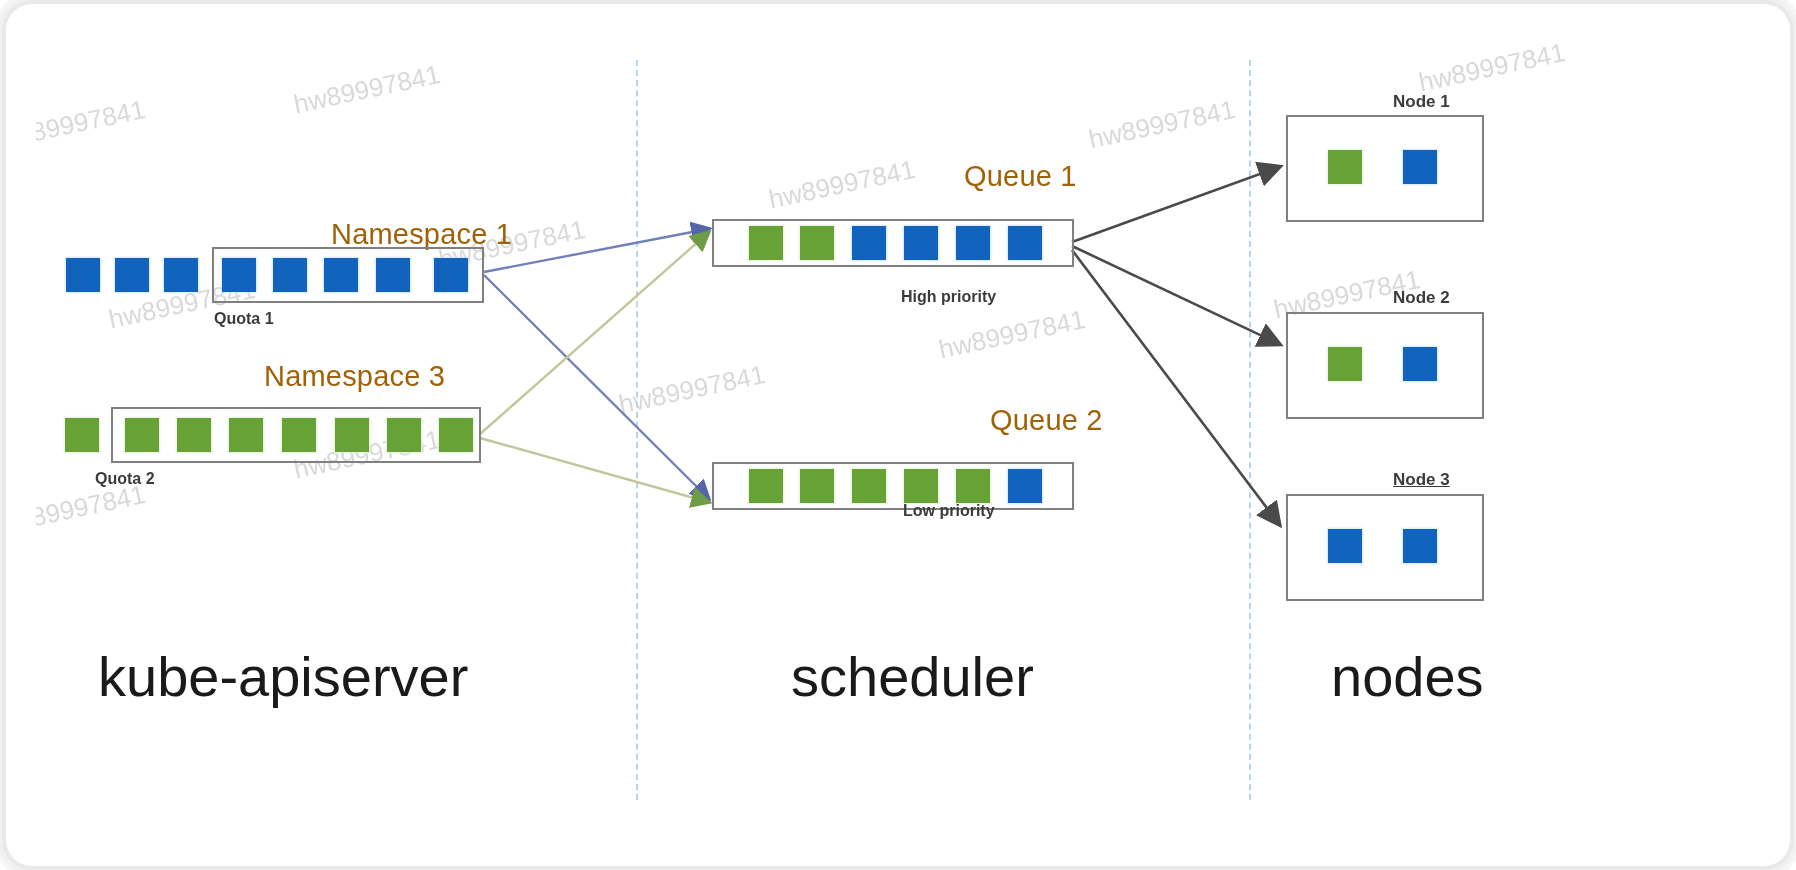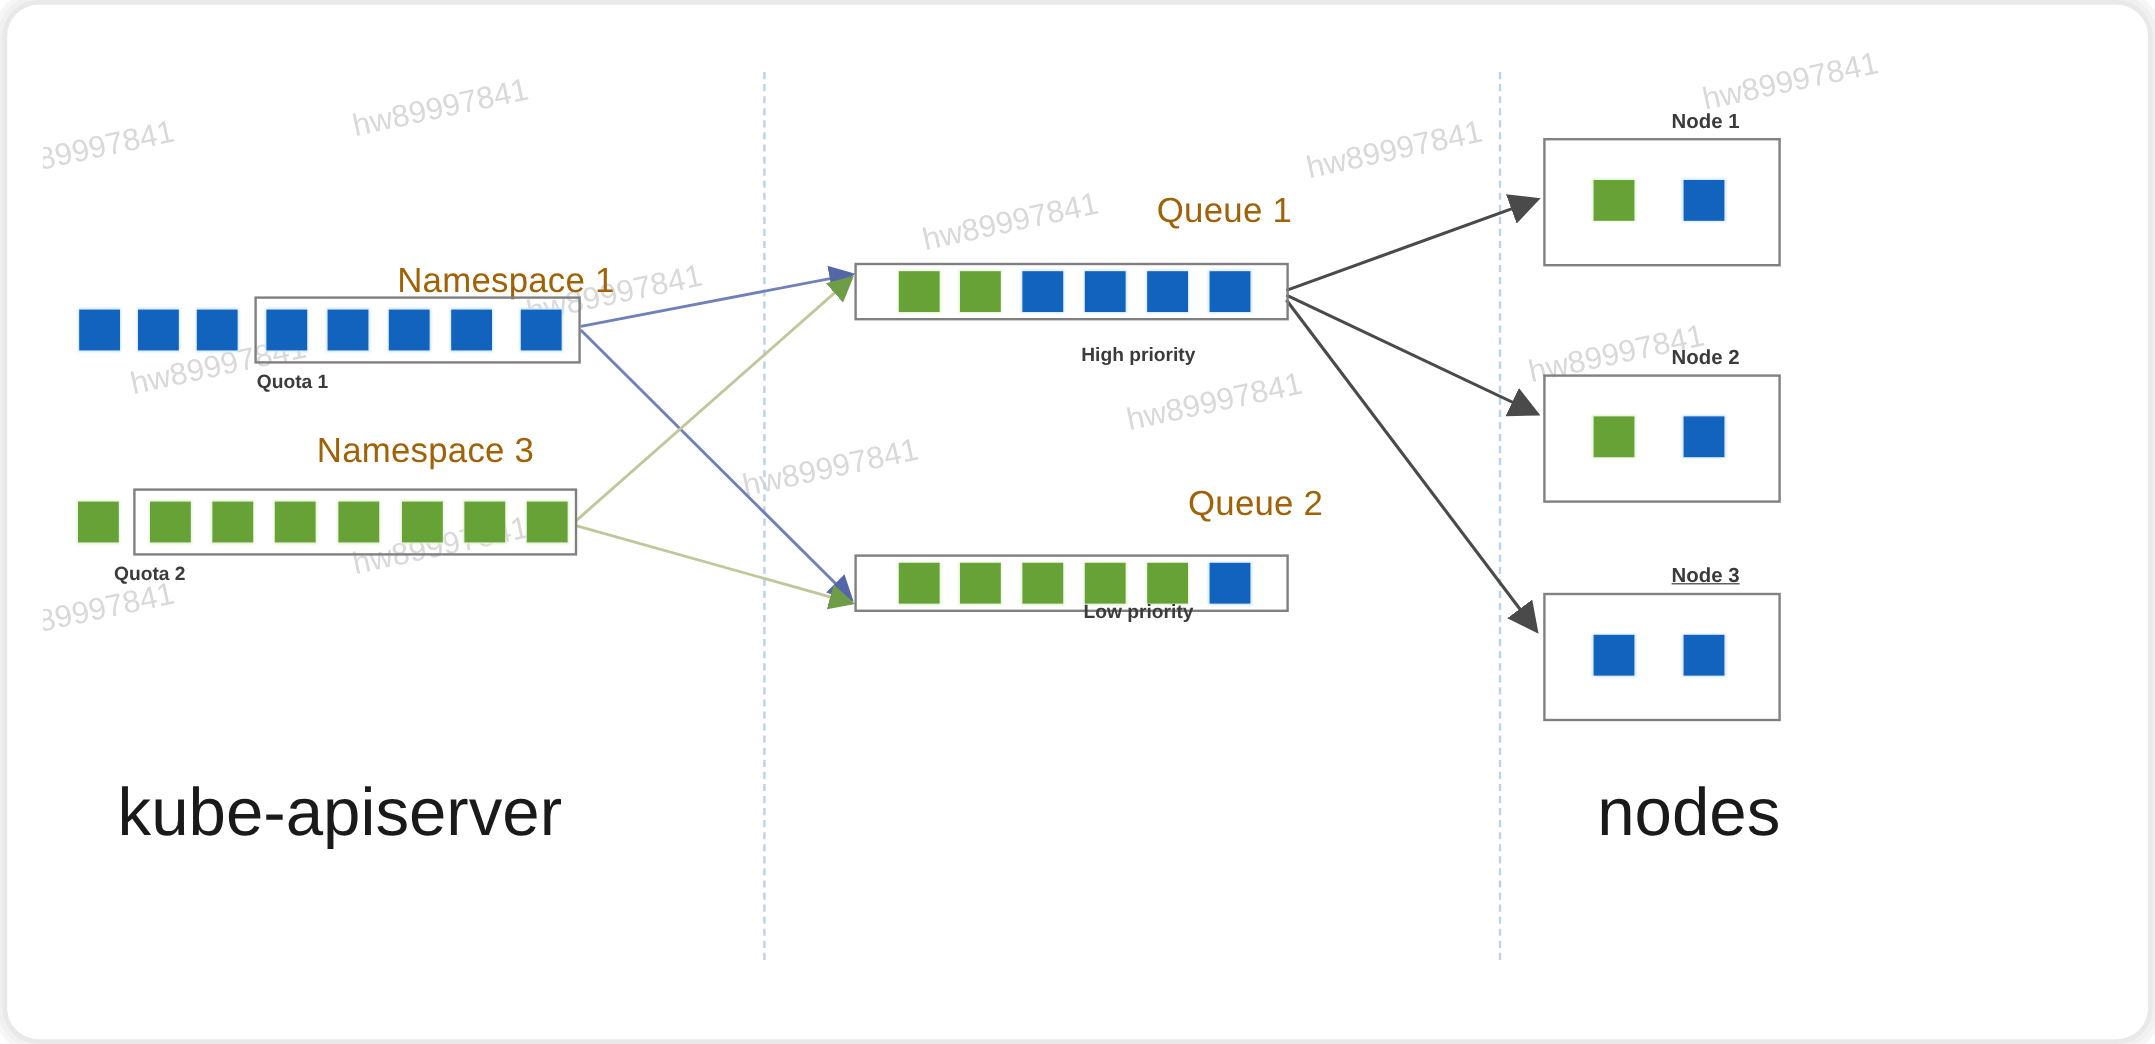--- a/index.html
+++ b/index.html
@@ -179,16 +179,17 @@
     <div class="rect" style="left:1250px;top:282px;width:198px;height:107px;"></div>
     <div class="pod green" style="left:1292px;top:317px;"></div>
     <div class="pod blue" style="left:1367px;top:317px;"></div>
 
     <div class="lbl lbl-node" style="left:1357px;top:440px;text-decoration:underline;">Node 3</div>
     <div class="rect" style="left:1250px;top:464px;width:198px;height:107px;"></div>
     <div class="pod blue" style="left:1292px;top:499px;"></div>
     <div class="pod blue" style="left:1367px;top:499px;"></div>
 
     <div class="lbl lbl-section" style="left:62px;top:614px;">kube-apiserver</div>
+    <div class="lbl lbl-section" style="left:755px;top:614px;">scheduler</div>
     <div class="lbl lbl-section" style="left:1295px;top:614px;">nodes</div>
 
   </div>
 </div>
 
 </body></html>

